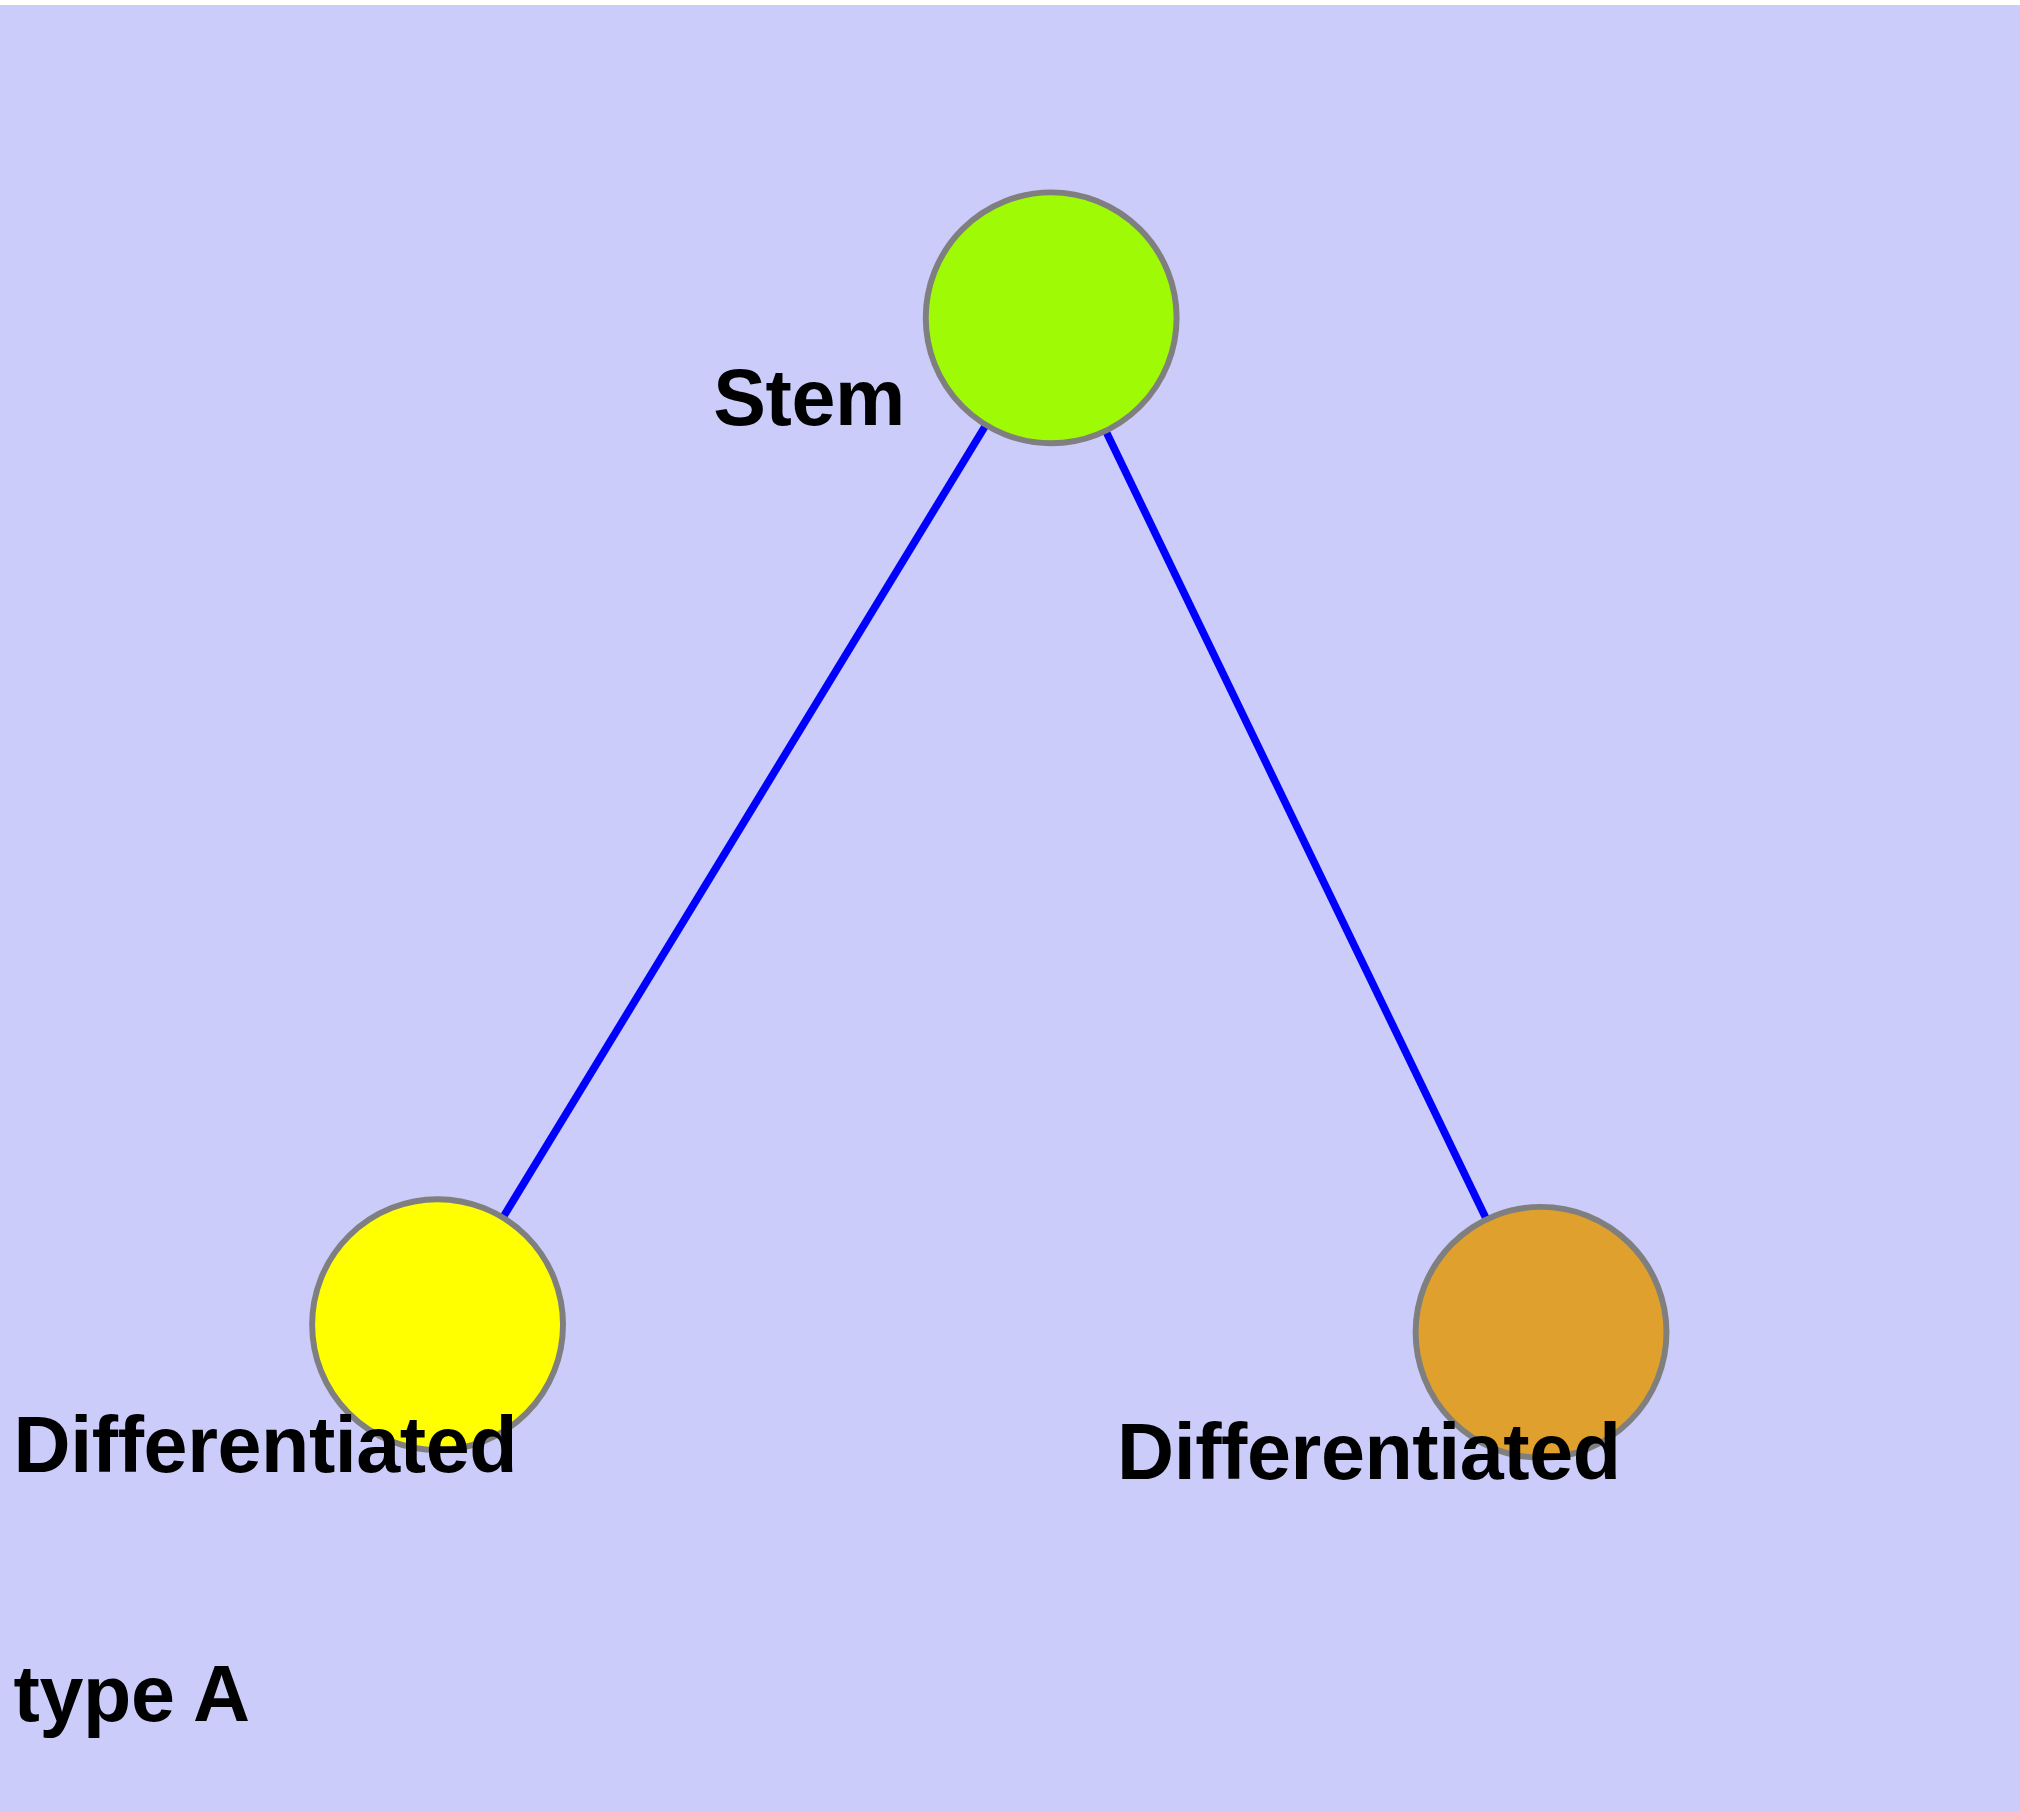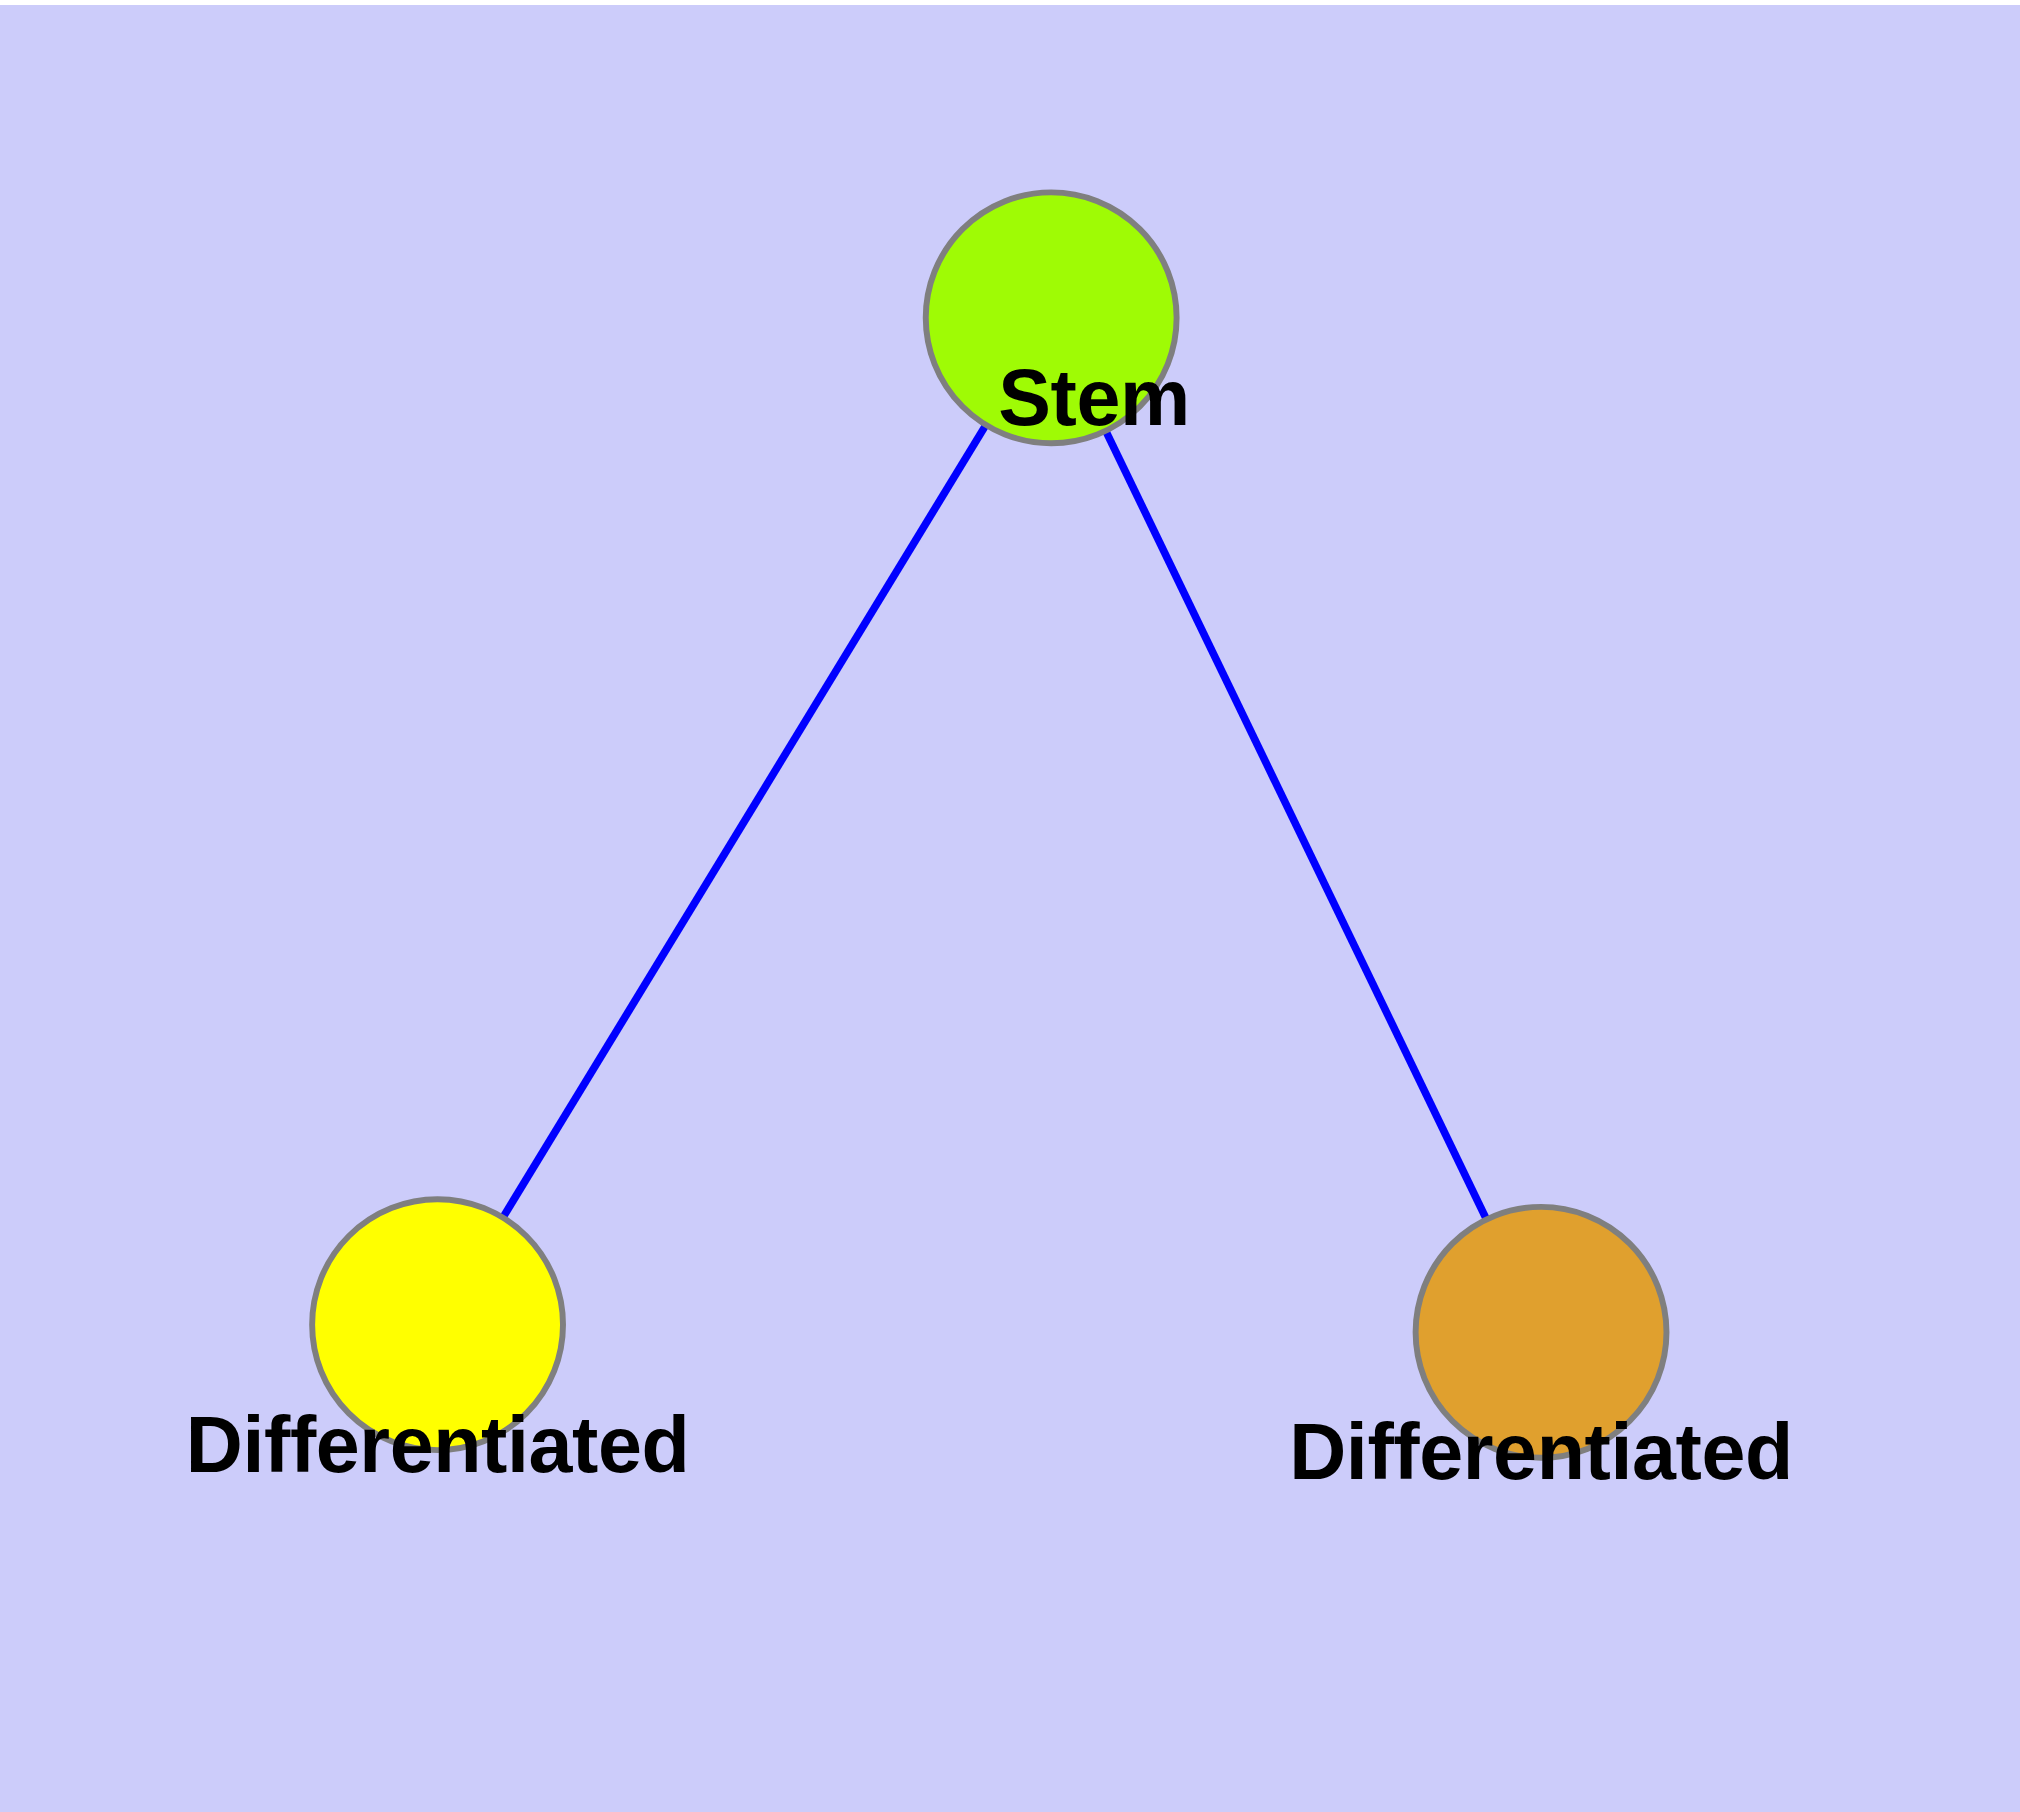--- a/index.html
+++ b/index.html
@@ -31,21 +31,20 @@
     width: 2021px;
     height: 1812px;
   }
   .node-label {
     position: absolute;
     font-family: "Liberation Sans", sans-serif;
     font-weight: bold;
     font-size: 79px;
     line-height: 85px;
     color: #000000;
-    text-align: center;
     white-space: pre;
     pointer-events: none;
     letter-spacing: -0.4px;
   }
   .node-label.two-line {
     line-height: 83px;
   }
 </style>
 </head>
 <body>
@@ -67,20 +66,21 @@
       <circle cx="1818" cy="1572" r="148" fill="#e0a02e" stroke="#7f7f7f" stroke-width="7"></circle>
     </g>
   </svg>
 
   <div class="node-label" style="left: 627px; top: 270px; width: 848px;">
     <span>Stem</span>
   </div>
 
   <div class="node-label two-line" style="left: 13.6px; top: 1237px; width: 848px;">
     <div>Differentiated</div>
+    <div>type A</div>
   </div>
 
   <div class="node-label two-line" style="left: 1117px; top: 1244px; width: 848px;">
     <div>Differentiated</div>
   </div>
 
 </div>
 
 
 </body></html>

